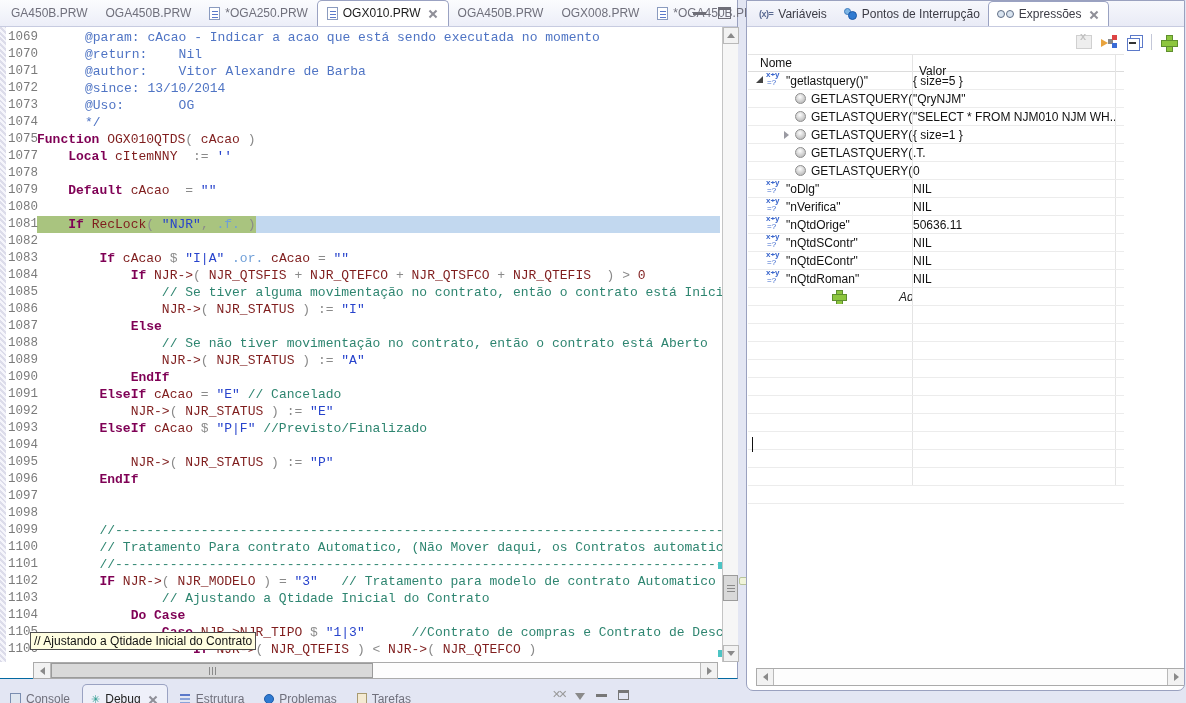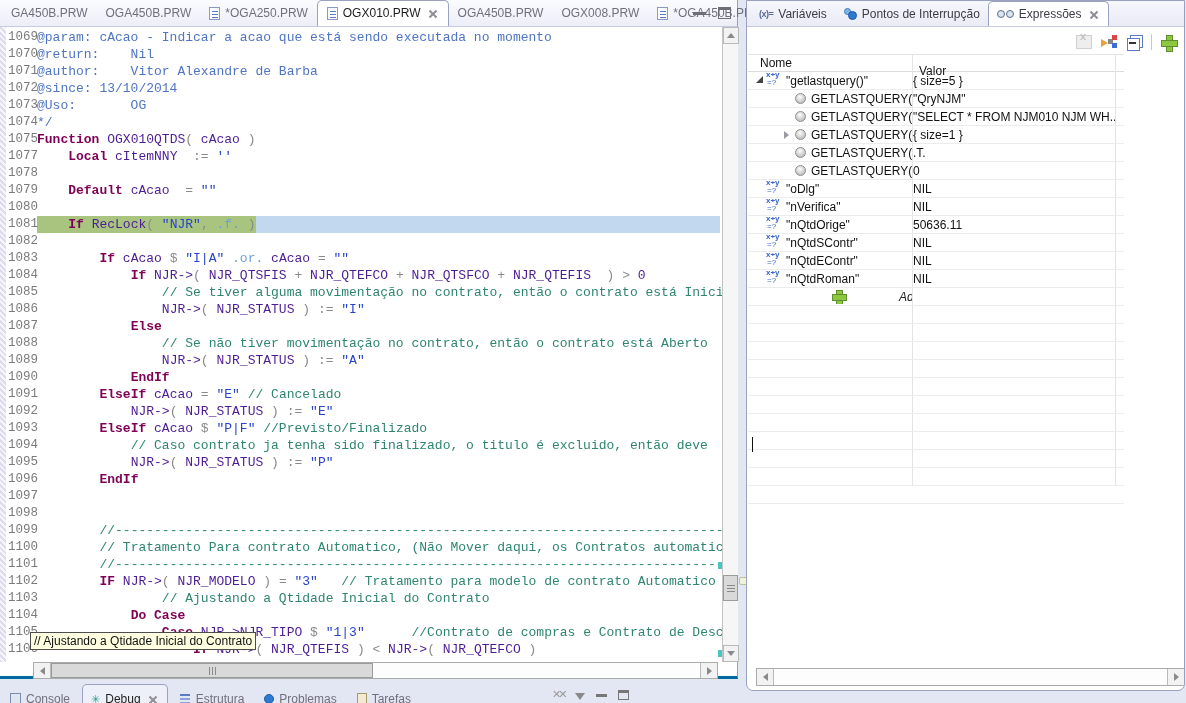--- a/index.html
+++ b/index.html
@@ -2,21 +2,21 @@
 <html><head>
 <meta charset="utf-8">
 <style>
   * { margin:0; padding:0; box-sizing:border-box; }
   html,body { width:1186px; height:703px; overflow:hidden;
     font-family:"Liberation Sans", sans-serif; background:#e3e6f3; }
   #window { position:relative; width:1186px; height:703px; }
 
   
   #editor-group { position:absolute; left:0; top:0; width:738px; height:679px;
-    background:#fff; border-right:1px solid #9aa1bf; border-bottom:3px solid #0369a1; }
+    background:#fff; border-right:1px solid #9aa1bf; border-bottom:1px solid #0369a1; }
   #editor-tabbar { position:absolute; left:0; top:0; width:100%; height:27px;
     background:linear-gradient(#fbfcfe,#eceef8); border-bottom:1px solid #c7cbe0;
     display:flex; align-items:flex-end; padding-left:2px; }
   .etab { height:26px; line-height:25px; padding:0 9px; font-size:12px; color:#70707c;
     display:flex; align-items:center; gap:5px; white-space:nowrap; cursor:default; }
   .etab.active { background:#fff; border:1px solid #9aa2c2; border-bottom:none;
     border-radius:5px 5px 0 0; color:#1c1c1c; }
   .file-icon { width:11px; height:13px; background:#fff; border:1px solid #8a9bbf;
     position:relative; display:inline-block; }
   .file-icon::before { content:""; position:absolute; left:2px; top:3px; width:6px; height:1px;
@@ -36,23 +36,23 @@
   #diff-strip { position:absolute; left:0; top:0; width:6px; height:635px;
     background:repeating-linear-gradient(45deg,#dcdcea 0 2px,#f5f5fb 2px 4px); }
   #code-lines { position:absolute; left:6px; top:2px; width:714px; }
   .line { display:flex; height:17px; font-family:"Liberation Mono", monospace;
     font-size:13px; line-height:17px; white-space:pre; }
   .ln { flex:none; width:31px; padding-left:2px; color:#7b7b7b; font-size:12.5px;
     background:#fff; z-index:1; }
   .txt { white-space:pre; }
   .line.cur { background:#c2d8ef; }
   .line.cur .txt { background:#a9c47f; }
-  .d { color:#4f74c4; }
+  .d { color:#4f74c4;margin-left:48px; }
   .k { color:#7f0055; font-weight:bold; }
-  .p { color:#4c1d95; }
+  .p { color:#7f1d1d; }
   .s { color:#2743cc; }
   .c { color:#2e8570; }
   .o { color:#8a8a8a; }
   .l { color:#6f9fd8; }
 
   
   #code-tooltip { position:absolute; left:30px; top:605px; height:18px; line-height:16px;
     background:#fffee1; border:1px solid #4d4d4d; padding:0 3px; font-size:12px;
     color:#111; white-space:nowrap; z-index:5; }
 
@@ -257,21 +257,21 @@
           <div class="line"><span class="ln">1084</span><span class="txt"><span class="p">            </span><span class="k">If</span><span class="p"> NJR-&gt;</span><span class="o">( </span><span class="p">NJR_QTSFIS </span><span class="o">+ </span><span class="p">NJR_QTEFCO </span><span class="o">+ </span><span class="p">NJR_QTSFCO </span><span class="o">+ </span><span class="p">NJR_QTEFIS  </span><span class="o">) &gt; </span><span class="p">0</span></span></div>
           <div class="line"><span class="ln">1085</span><span class="txt"><span class="p">                </span><span class="c">// Se tiver alguma movimentação no contrato, então o contrato está Iniciado</span></span></div>
           <div class="line"><span class="ln">1086</span><span class="txt"><span class="p">                </span><span class="p">NJR-&gt;</span><span class="o">( </span><span class="p">NJR_STATUS </span><span class="o">) := </span><span class="s">"I"</span></span></div>
           <div class="line"><span class="ln">1087</span><span class="txt"><span class="p">            </span><span class="k">Else</span></span></div>
           <div class="line"><span class="ln">1088</span><span class="txt"><span class="p">                </span><span class="c">// Se não tiver movimentação no contrato, então o contrato está Aberto</span></span></div>
           <div class="line"><span class="ln">1089</span><span class="txt"><span class="p">                </span><span class="p">NJR-&gt;</span><span class="o">( </span><span class="p">NJR_STATUS </span><span class="o">) := </span><span class="s">"A"</span></span></div>
           <div class="line"><span class="ln">1090</span><span class="txt"><span class="p">            </span><span class="k">EndIf</span></span></div>
           <div class="line"><span class="ln">1091</span><span class="txt"><span class="p">        </span><span class="k">ElseIf</span><span class="p"> cAcao </span><span class="o">= </span><span class="s">"E" </span><span class="c">// Cancelado</span></span></div>
           <div class="line"><span class="ln">1092</span><span class="txt"><span class="p">            </span><span class="p">NJR-&gt;</span><span class="o">( </span><span class="p">NJR_STATUS </span><span class="o">) := </span><span class="s">"E"</span></span></div>
           <div class="line"><span class="ln">1093</span><span class="txt"><span class="p">        </span><span class="k">ElseIf</span><span class="p"> cAcao </span><span class="o">$ </span><span class="s">"P|F" </span><span class="c">//Previsto/Finalizado</span></span></div>
-          <div class="line"><span class="ln">1094</span><span class="txt"><span class="p">            </span><span class="c">// Caso contrato ja tenha sido finalizado, o titulo é excluido, então deve</span></span></div>
+          <div class="line"><span class="ln">1094</span><span class="txt"><span class="p">            </span></span></div>
           <div class="line"><span class="ln">1095</span><span class="txt"><span class="p">            </span><span class="p">NJR-&gt;</span><span class="o">( </span><span class="p">NJR_STATUS </span><span class="o">) := </span><span class="s">"P"</span></span></div>
           <div class="line"><span class="ln">1096</span><span class="txt"><span class="p">        </span><span class="k">EndIf</span></span></div>
           <div class="line"><span class="ln">1097</span><span class="txt"></span></div>
           <div class="line"><span class="ln">1098</span><span class="txt"></span></div>
           <div class="line"><span class="ln">1099</span><span class="txt"><span class="p">        </span><span class="c">//--------------------------------------------------------------------------------------------</span></span></div>
           <div class="line"><span class="ln">1100</span><span class="txt"><span class="p">        </span><span class="c">// Tratamento Para contrato Automatico, (Não Mover daqui, os Contratos automaticos</span></span></div>
           <div class="line"><span class="ln">1101</span><span class="txt"><span class="p">        </span><span class="c">//--------------------------------------------------------------------------------------------</span></span></div>
           <div class="line"><span class="ln">1102</span><span class="txt"><span class="p">        </span><span class="k">IF</span><span class="p"> NJR-&gt;</span><span class="o">( </span><span class="p">NJR_MODELO </span><span class="o">) = </span><span class="s">"3"</span><span class="p">   </span><span class="c">// Tratamento para modelo de contrato Automatico</span></span></div>
           <div class="line"><span class="ln">1103</span><span class="txt"><span class="p">                </span><span class="c">// Ajustando a Qtidade Inicial do Contrato</span></span></div>
           <div class="line"><span class="ln">1104</span><span class="txt"><span class="p">            </span><span class="k">Do Case</span></span></div>

